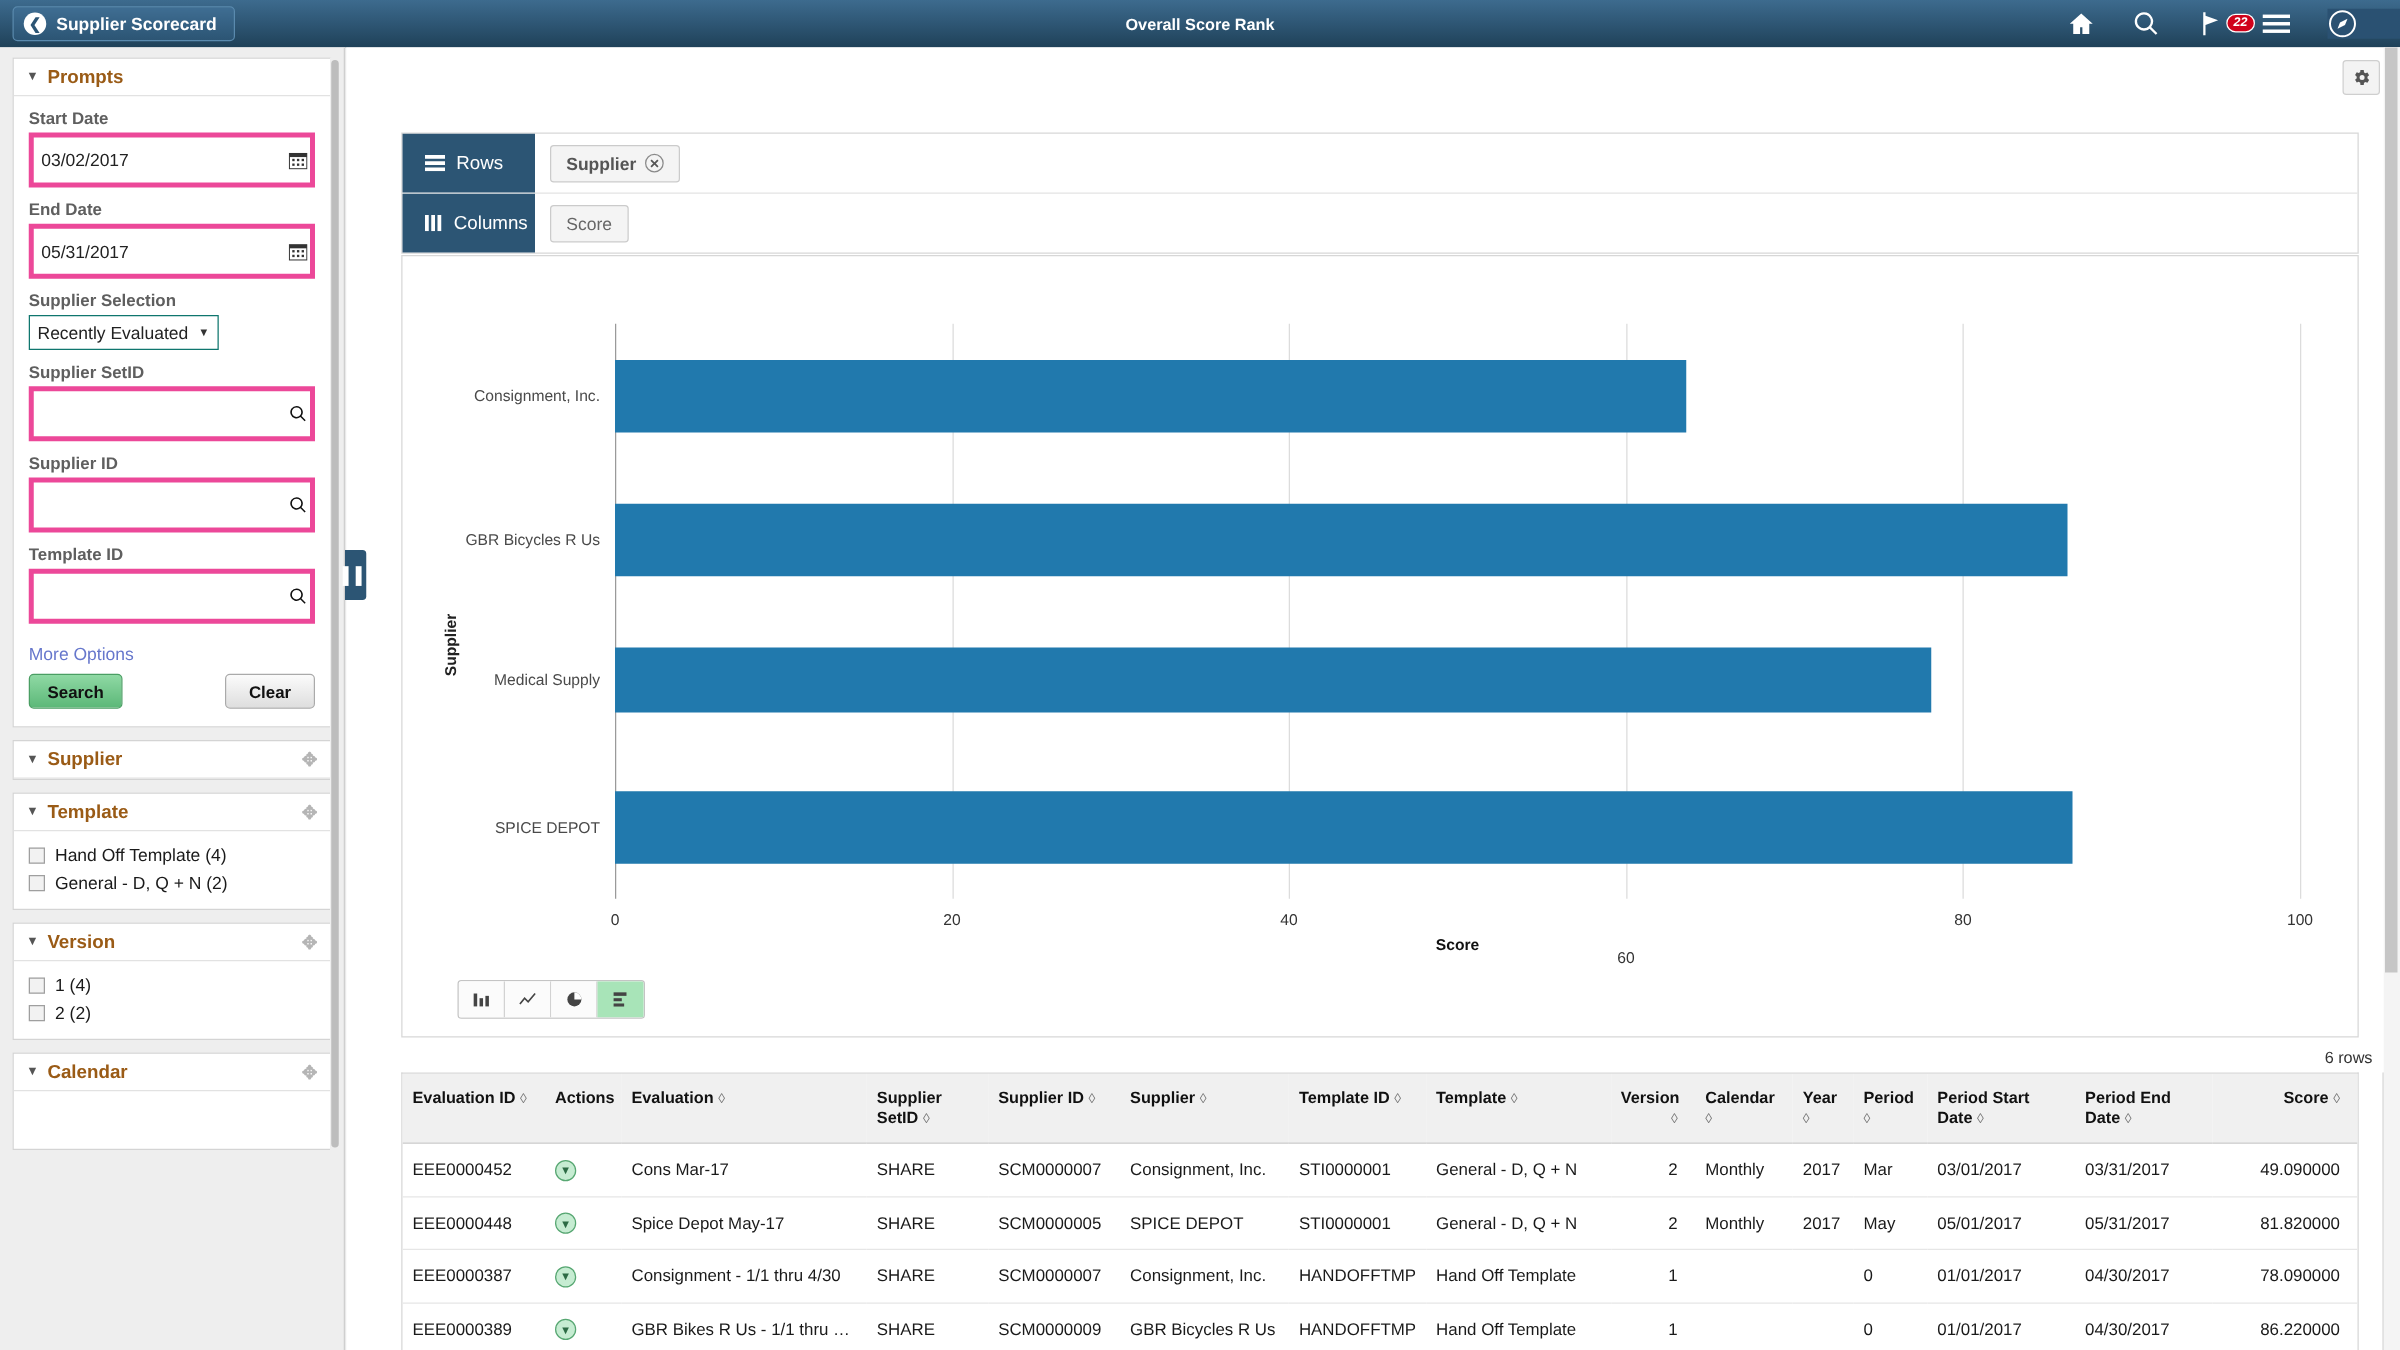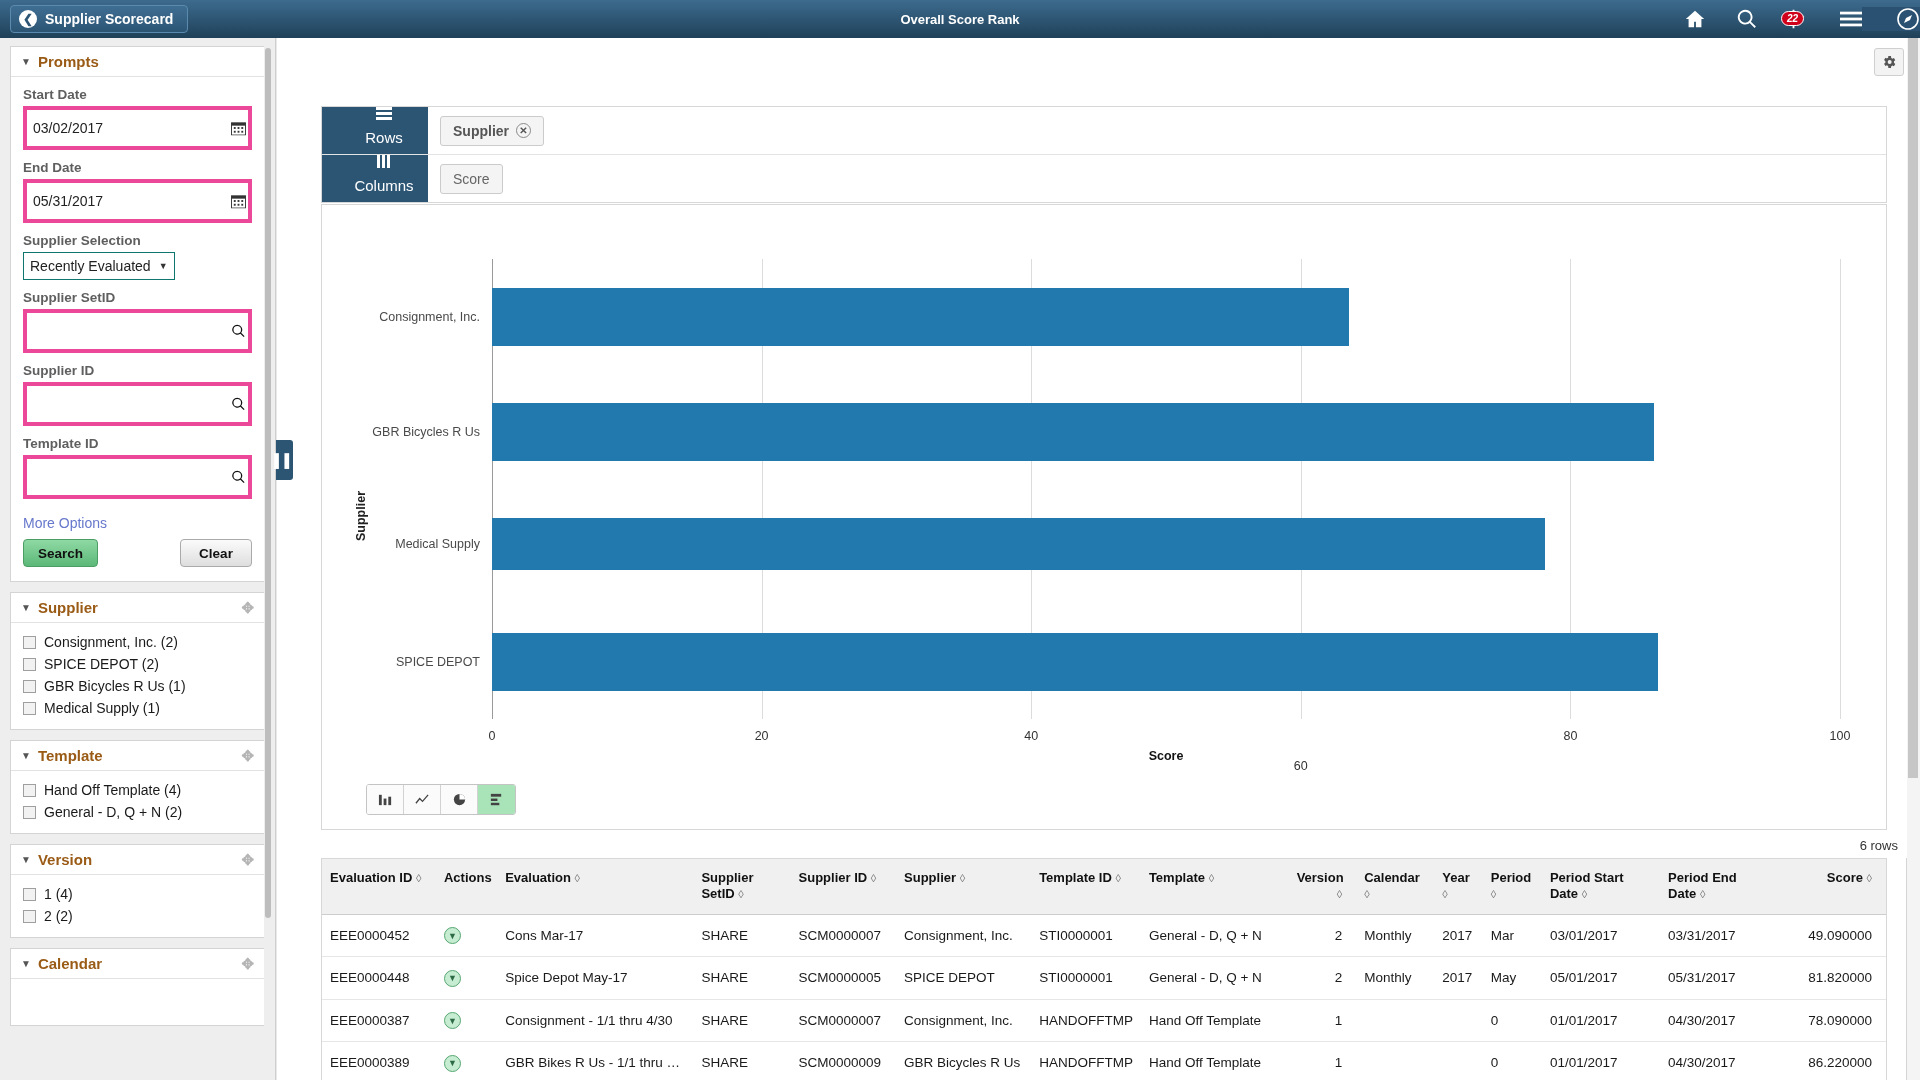--- a/index.html
+++ b/index.html
@@ -38,21 +38,21 @@
     position: absolute; left: 0; right: 0; text-align: center;
     color: #ffffff; font-size: 13px; font-weight: bold;
     pointer-events: none;
   }
   .header-icons {
     position: absolute; right: 0; top: 0; height: 38px;
     display: flex; align-items: center; gap: 0;
   }
   .hicon {
     width: 52px; height: 24px;
-    display: flex; align-items: center; justify-content: flex-end;
+    display: flex; align-items: center; justify-content: flex-start;
     position: relative; cursor: pointer;
   }
   .hicon svg { fill: #ffffff; }
   .nav-btn { background: #2a5172; width: 58px; }
   .badge {
     position: absolute; top: 4px; right: 6px;
     background: #d0021b; color: #fff;
     font-size: 10px; font-weight: bold; font-style: italic;
     border-radius: 9px; padding: 1px 5px;
     border: 1px solid #fff; line-height: 1.1;
@@ -143,21 +143,21 @@
   .pivot {
     position: absolute; left: 44px; top: 68px;
     width: 1566px;
     border: 1px solid #d7d7d7; background: #fff;
   }
   .pivot-row { display: flex; align-items: stretch; border-bottom: 1px solid #e3e3e3; }
   .pivot-row:last-child { border-bottom: none; }
   .pivot-lbl {
     width: 106px; background: #2c5574; color: #fff;
     font-size: 15px; display: flex; align-items: center; gap: 9px;
-    padding: 0 0 0 18px; min-height: 47px; flex-direction: column;
+    padding: 0 0 0 18px; min-height: 47px;
   }
   .pivot-content { flex: 1; display: flex; align-items: center; padding: 8px 12px; }
   .chip {
     border: 1px solid #cbcbcb; background: #f4f4f4; border-radius: 3px;
     height: 30px; display: inline-flex; align-items: center; gap: 7px;
     padding: 0 12px; font-size: 14px; color: #555; font-weight: bold; cursor: pointer;
   }
   .chip.plain { font-weight: normal; color: #666; }
   .chip-x {
     width: 15px; height: 15px; border-radius: 50%; border: 1px solid #8a8a8a;
@@ -380,38 +380,20 @@
           <div class="btn btn-clear">Clear</div>
         </div>
       </div>
     </div>
 
     <div class="panel-card">
       <div class="card-head">
         <span class="caret">▼</span>
         <span>Supplier</span>
         <span class="drag-handle">✥</span>
-      </div>
-      <div class="card-body" style="padding:8px 12px 10px 12px;">
-        <div class="facet-item">
-          <span class="cbx"></span>
-          <span>Consignment, Inc. (2)</span>
-        </div>
-        <div class="facet-item">
-          <span class="cbx"></span>
-          <span>SPICE DEPOT (2)</span>
-        </div>
-        <div class="facet-item">
-          <span class="cbx"></span>
-          <span>GBR Bicycles R Us (1)</span>
-        </div>
-        <div class="facet-item">
-          <span class="cbx"></span>
-          <span>Medical Supply (1)</span>
-        </div>
       </div>
     </div>
 
     <div class="panel-card">
       <div class="card-head">
         <span class="caret">▼</span>
         <span>Template</span>
         <span class="drag-handle">✥</span>
       </div>
       <div class="card-body" style="padding:8px 12px 10px 12px;">

